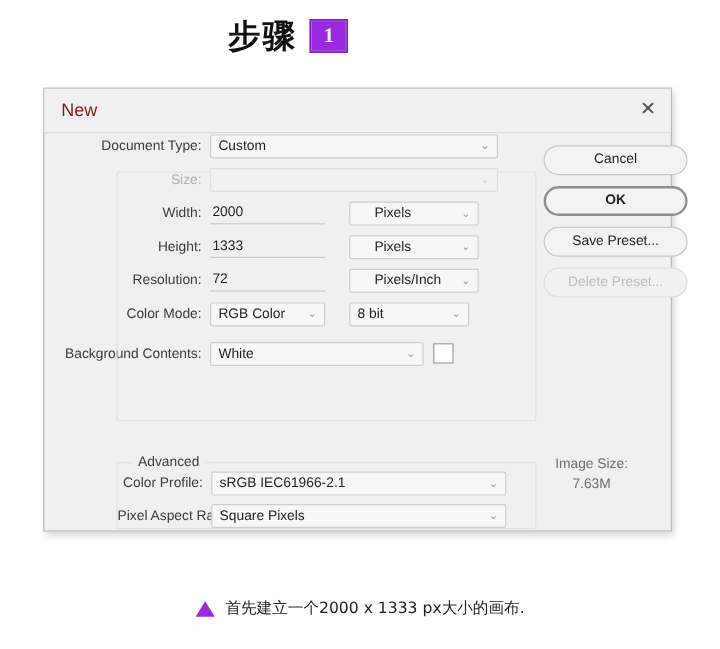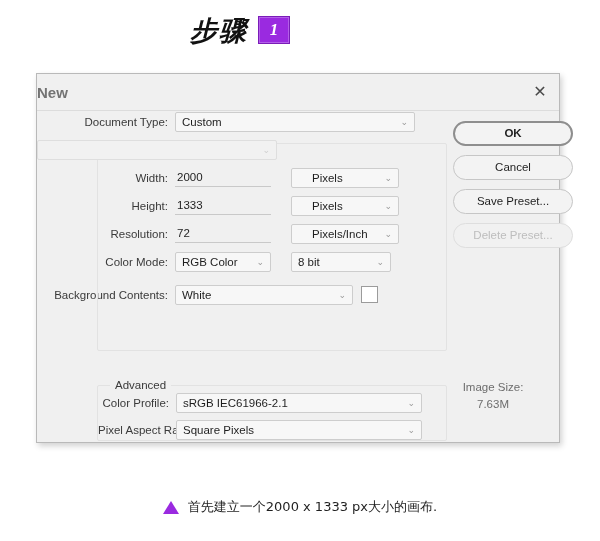--- a/index.html
+++ b/index.html
@@ -20,21 +20,20 @@
   .step-heading {
     position: absolute;
     top: 8px;
     left: 0;
     width: 480px;
     height: 44px;
     display: flex;
     align-items: center;
     justify-content: center;
     gap: 10px;
-    font-style: italic;
   }
   .step-heading .step-word {
     font-family: "DejaVu Sans", "Liberation Sans", sans-serif;
     font-size: 27px;
     font-weight: bold;
     letter-spacing: 2px;
     color: #111111;
     line-height: 1;
   }
   .step-badge {
@@ -66,24 +65,24 @@
   }
   .dialog-titlebar {
     position: relative;
     height: 36px;
     background: #f0f0f0;
     border-bottom: 1px solid #dcdcdc;
     display: flex;
     align-items: center;
   }
   .dialog-title {
-    margin-left: 0;
+    margin-left: 14px;
     font-size: 15px;
-    font-weight: bold;
-    color: #737373;
+    font-weight: normal;
+    color: #7f1d1d;
   }
   .close-icon {
     position: absolute;
     right: 8px;
     top: 7px;
     width: 22px;
     height: 22px;
     display: flex;
     align-items: center;
     justify-content: center;
@@ -336,20 +335,21 @@
 
       <div class="row">
         <span class="row-label">Document Type:</span>
         <div class="field-select w-doc">
           <span>Custom</span>
           <span class="chev">⌄</span>
         </div>
       </div>
 
       <div class="row">
+        <span class="row-label muted">Size:</span>
         <div class="field-select w-size disabled">
           <span></span>
           <span class="chev">⌄</span>
         </div>
       </div>
 
       <div class="row">
         <span class="row-label">Width:</span>
         <input class="num-field" type="text" value="2000" style="">
         <div class="field-select w-unit">
@@ -413,22 +413,22 @@
           <div class="field-select w-profile">
             <span>Square Pixels</span>
             <span class="chev">⌄</span>
           </div>
         </div>
       </div>
 
     </div>
 
     <div class="btn-col">
+      <button class="btn">Cancel</button>
       <button class="btn primary">OK</button>
-      <button class="btn">Cancel</button>
       <button class="btn">Save Preset...</button>
       <button class="btn disabled">Delete Preset...</button>
     </div>
 
     <div class="image-size">
       <div>Image Size:</div>
       <div>7.63M</div>
     </div>
 
   </div>

